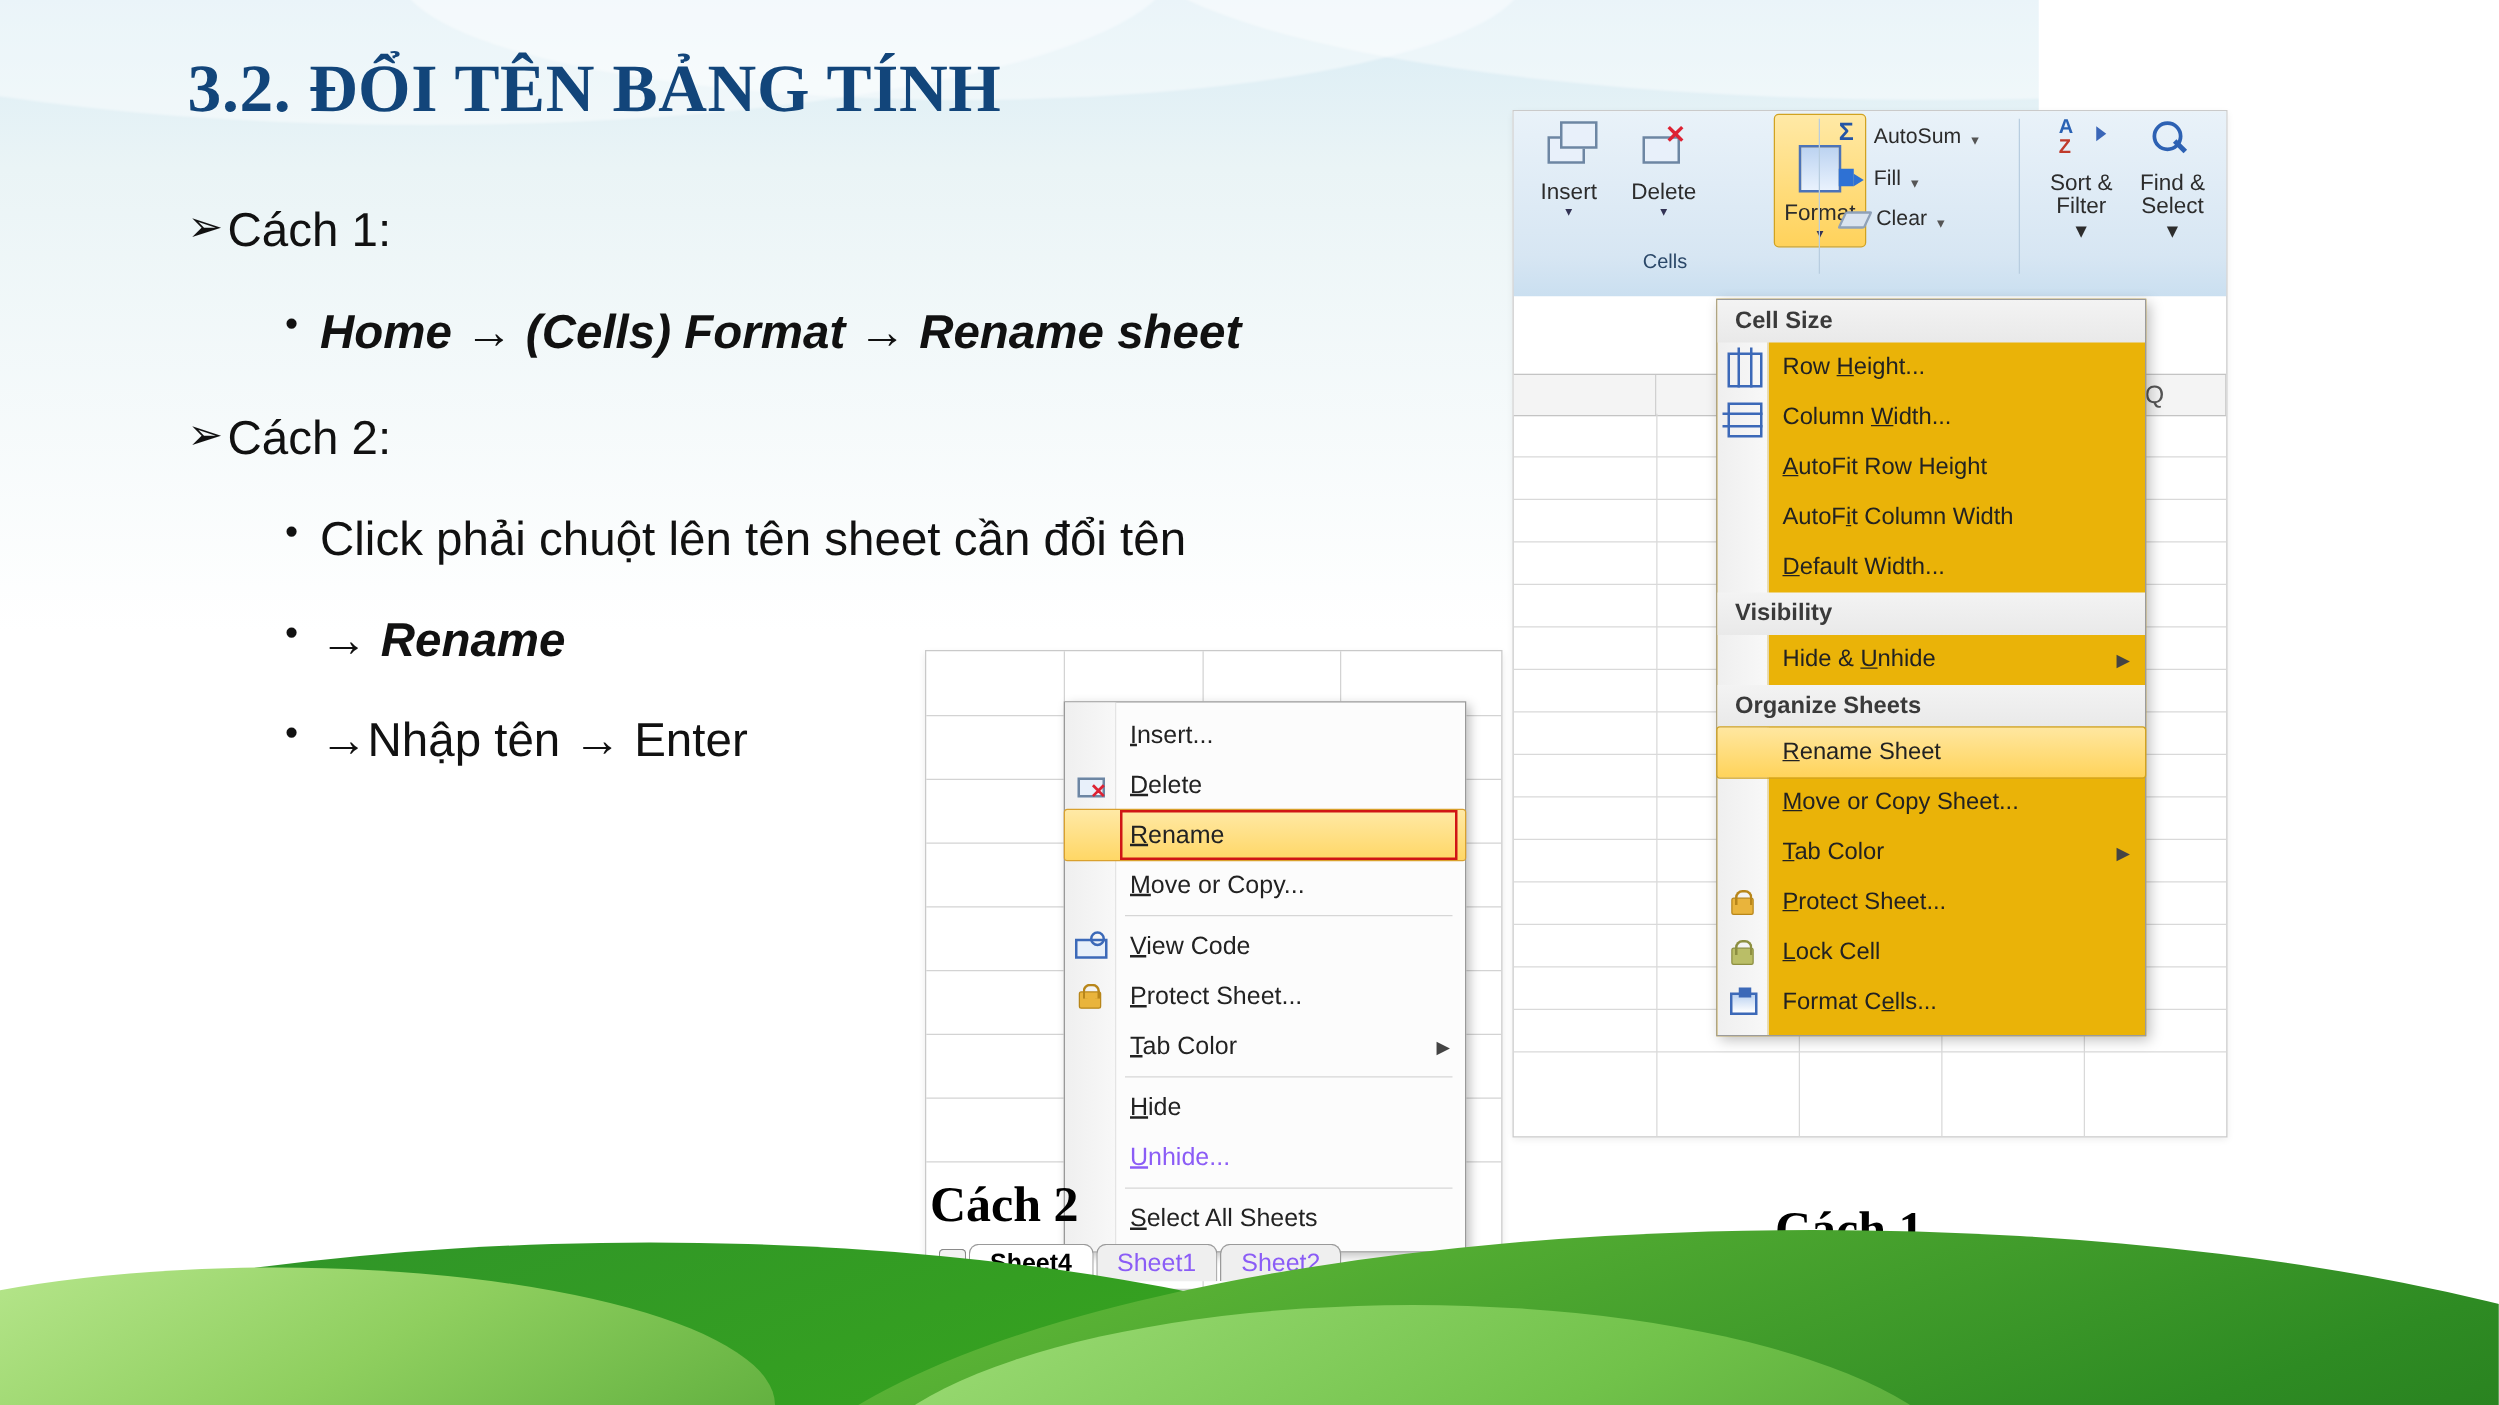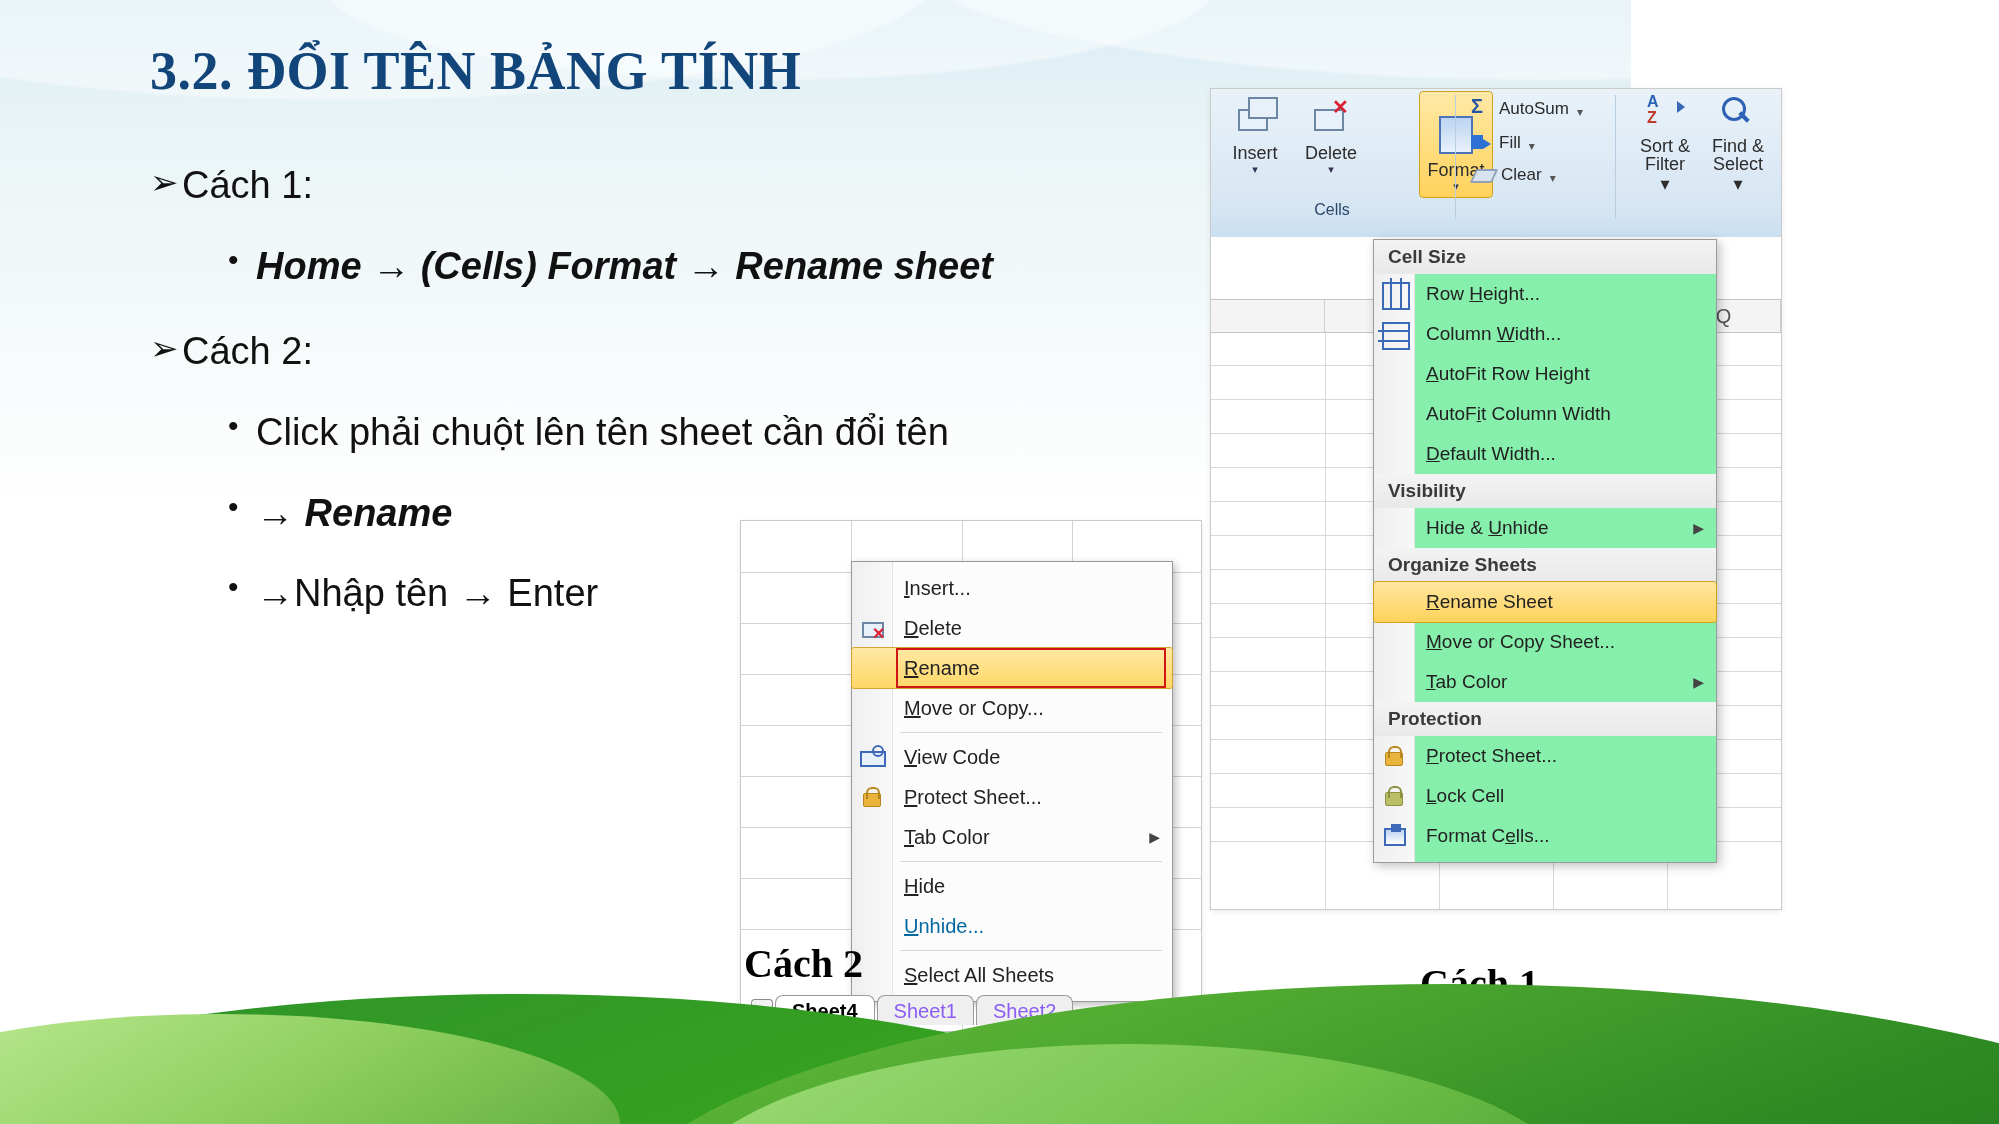--- a/index.html
+++ b/index.html
@@ -45,21 +45,21 @@
     box-shadow:3px 3px 8px rgba(0,0,0,.25);padding:6px 0;font-size:20px;color:#222;
   }
   .ill2 .ctx .strip{position:absolute;left:0;top:0;bottom:0;width:40px;background:linear-gradient(to right,#efefef,#f8f8f8);border-right:1px solid #e4e4e4;}
   .ill2 .ctx .mi{position:relative;height:40px;line-height:40px;padding-left:52px;padding-right:18px;cursor:default;white-space:nowrap;}
   .ill2 .ctx .mi u{text-decoration:underline;}
   .ill2 .ctx .sep{margin:4px 10px 4px 48px;height:1px;background:#d6d6d6;}
   .ill2 .ctx .arrow{position:absolute;right:12px;top:0;line-height:40px;font-size:14px;color:#444;}
   .ill2 .ctx .ic{position:absolute;left:8px;top:8px;width:24px;height:24px;}
   .ill2 .ctx .hl{background:linear-gradient(#ffe9a6,#ffd766);outline:1px solid #d9a12e;border-radius:2px;}
   .ill2 .ctx .hlbox{position:absolute;left:44px;right:6px;top:0;bottom:0;border:2px solid #d01515;pointer-events:none;}
-  .ill2 .ctx .dis{color:#0369a1;}
+  .ill2 .ctx .dis{color:#8b5cf6;}
   .ill2 .tabs{position:absolute;left:10px;bottom:6px;font-size:20px;display:flex;align-items:center;gap:2px;}
   .ill2 .tab{padding:4px 16px 2px;border:1px solid #9a9a9a;border-bottom:none;background:#efefef;border-radius:8px 8px 0 0;color:#8b5cf6;}
   .ill2 .tab.sel{background:#fff;font-weight:700;color:#000;}
   .ill2 .tabico{width:20px;height:22px;border:1px solid #8a8a8a;border-bottom:none;background:#f2f2f2;display:inline-block;border-radius:4px 4px 0 0;}
 
   
   .ill1{position:absolute;left:1210px;top:88px;width:570px;height:820px;background:#fff;border:1px solid #cacaca;box-shadow:0 2px 6px rgba(0,0,0,.08);font-family:"Segoe UI",Tahoma,sans-serif;}
 
   .ribbon{position:absolute;left:0;top:0;right:0;height:148px;
     background:linear-gradient(#e9f2f9,#d7e6f3 78%,#cadff0);}
@@ -78,21 +78,21 @@
   .sortGroup .ibox{width:40px;height:40px;margin:0 auto 2px;position:relative;}
 
   
   .colhdr{position:absolute;left:0;top:210px;right:0;height:32px;border-top:1px solid #c4c4c4;border-bottom:1px solid #c4c4c4;background:#f4f4f4;display:flex;}
   .colhdr span{flex:1;text-align:center;font-size:20px;color:#555;border-right:1px solid #d0d0d0;line-height:32px;}
   .cellsArea{position:absolute;left:0;top:242px;right:0;bottom:0;}
   .cellsArea .hline{position:absolute;left:0;right:0;height:1px;background:#d9d9d9;}
   .cellsArea .vline{position:absolute;top:0;bottom:0;width:1px;background:#d9d9d9;}
 
   .fdrop{
-    position:absolute;left:162px;top:150px;width:342px;background:#86efac;border:1px solid #9b9b9b;
+    position:absolute;left:162px;top:150px;width:342px;background:#eab308;border:1px solid #9b9b9b;
     box-shadow:3px 3px 10px rgba(0,0,0,.25);font-size:19px;color:#222;padding-bottom:6px;
   }
   .fdrop .strip{position:absolute;left:0;top:0;bottom:0;width:40px;background:linear-gradient(to right,#efefef,#f8f8f8);border-right:1px solid #e4e4e4;}
   .fdrop .hdr{position:relative;padding:6px 12px 6px 14px;font-weight:700;color:#3a3a3a;background:linear-gradient(#f3f3f3,#e9e9e9);}
   .fdrop .mi{position:relative;height:40px;line-height:40px;padding-left:52px;padding-right:18px;white-space:nowrap;cursor:default;}
   .fdrop .mi u{text-decoration:underline;}
   .fdrop .mi .arrow{position:absolute;right:12px;top:0;line-height:40px;font-size:14px;color:#444;}
   .fdrop .mi .ic{position:absolute;left:8px;top:8px;width:24px;height:24px;}
   .fdrop .hl{background:linear-gradient(#ffe7a0,#ffd35a);outline:1px solid #d1a220;border-radius:2px;}
 
@@ -305,21 +305,20 @@
       <div class="mi"><span class="ic ico-colw"></span>Column <u>W</u>idth...</div>
       <div class="mi"><u>A</u>utoFit Row Height</div>
       <div class="mi">AutoF<u>i</u>t Column Width</div>
       <div class="mi"><u>D</u>efault Width...</div>
       <div class="hdr">Visibility</div>
       <div class="mi">Hide &amp; <u>U</u>nhide<span class="arrow">▶</span></div>
       <div class="hdr">Organize Sheets</div>
       <div class="mi hl"><u>R</u>ename Sheet</div>
       <div class="mi"><u>M</u>ove or Copy Sheet...</div>
       <div class="mi"><u>T</u>ab Color<span class="arrow">▶</span></div>
-      <div class="hdr">Protection</div>
       <div class="mi"><span class="ic ico-lock"></span><u>P</u>rotect Sheet...</div>
       <div class="mi"><span class="ic ico-lock ico-lock2"></span><u>L</u>ock Cell</div>
       <div class="mi"><span class="ic ico-fcells"></span>Format C<u>e</u>lls...</div>
     </div>
   </div>
   <div class="caption" style="left:1420px;top:960px">Cách 1</div>
 
   <div class="hill h1"></div>
     <div class="hill h2"></div>
     <div class="hill h3"></div>

